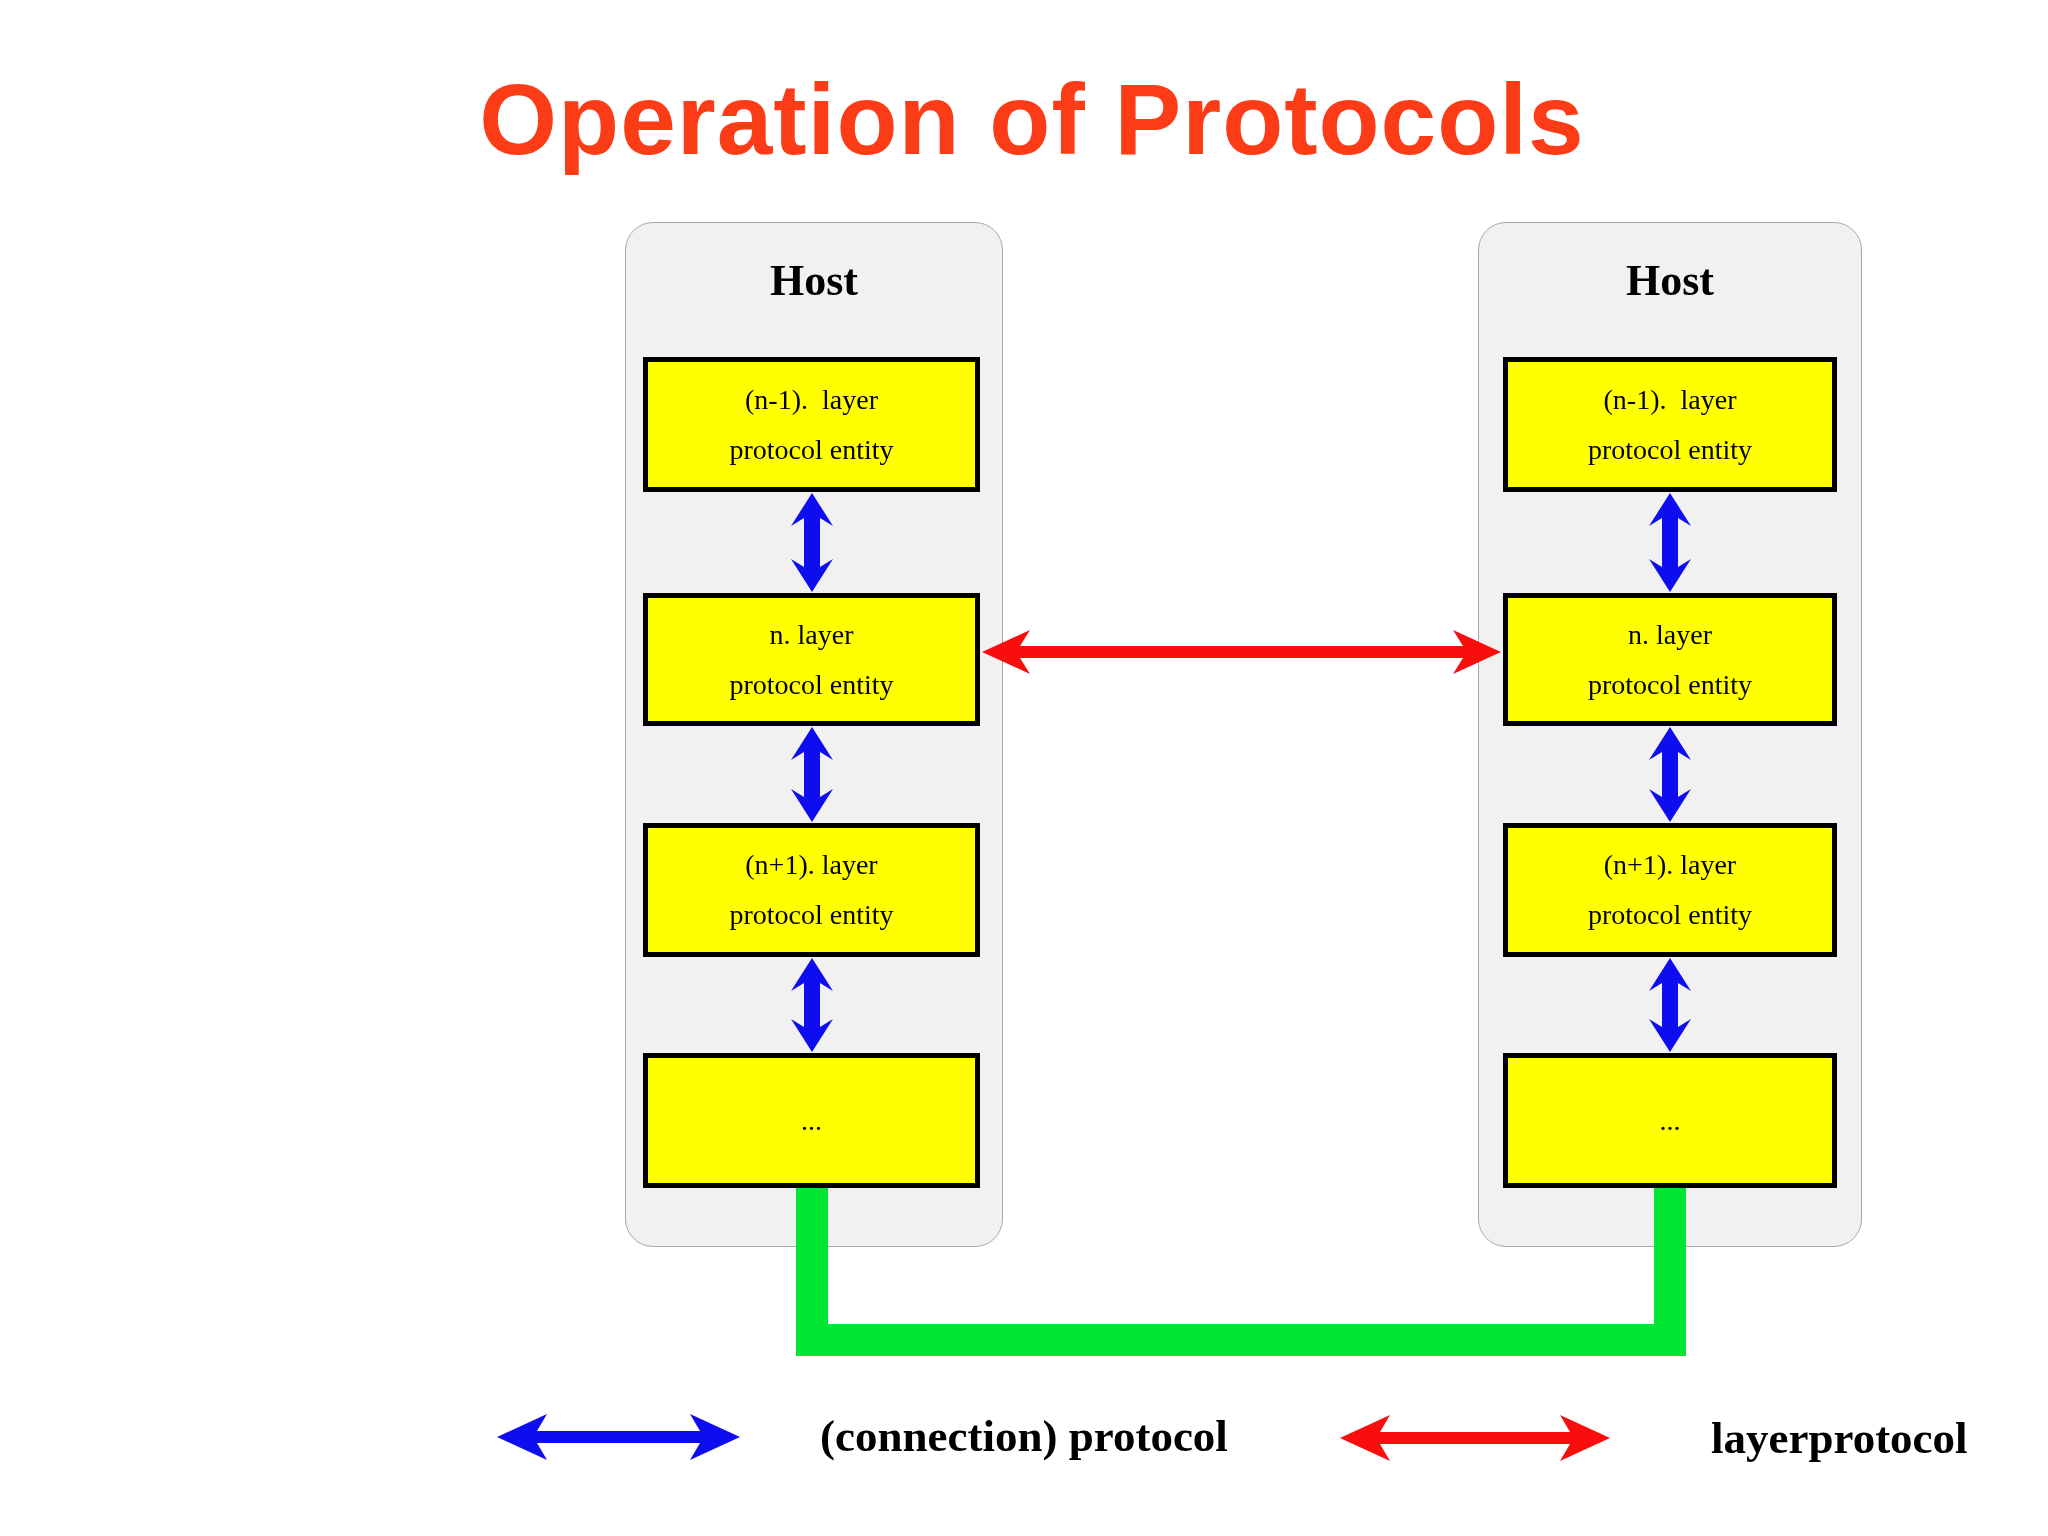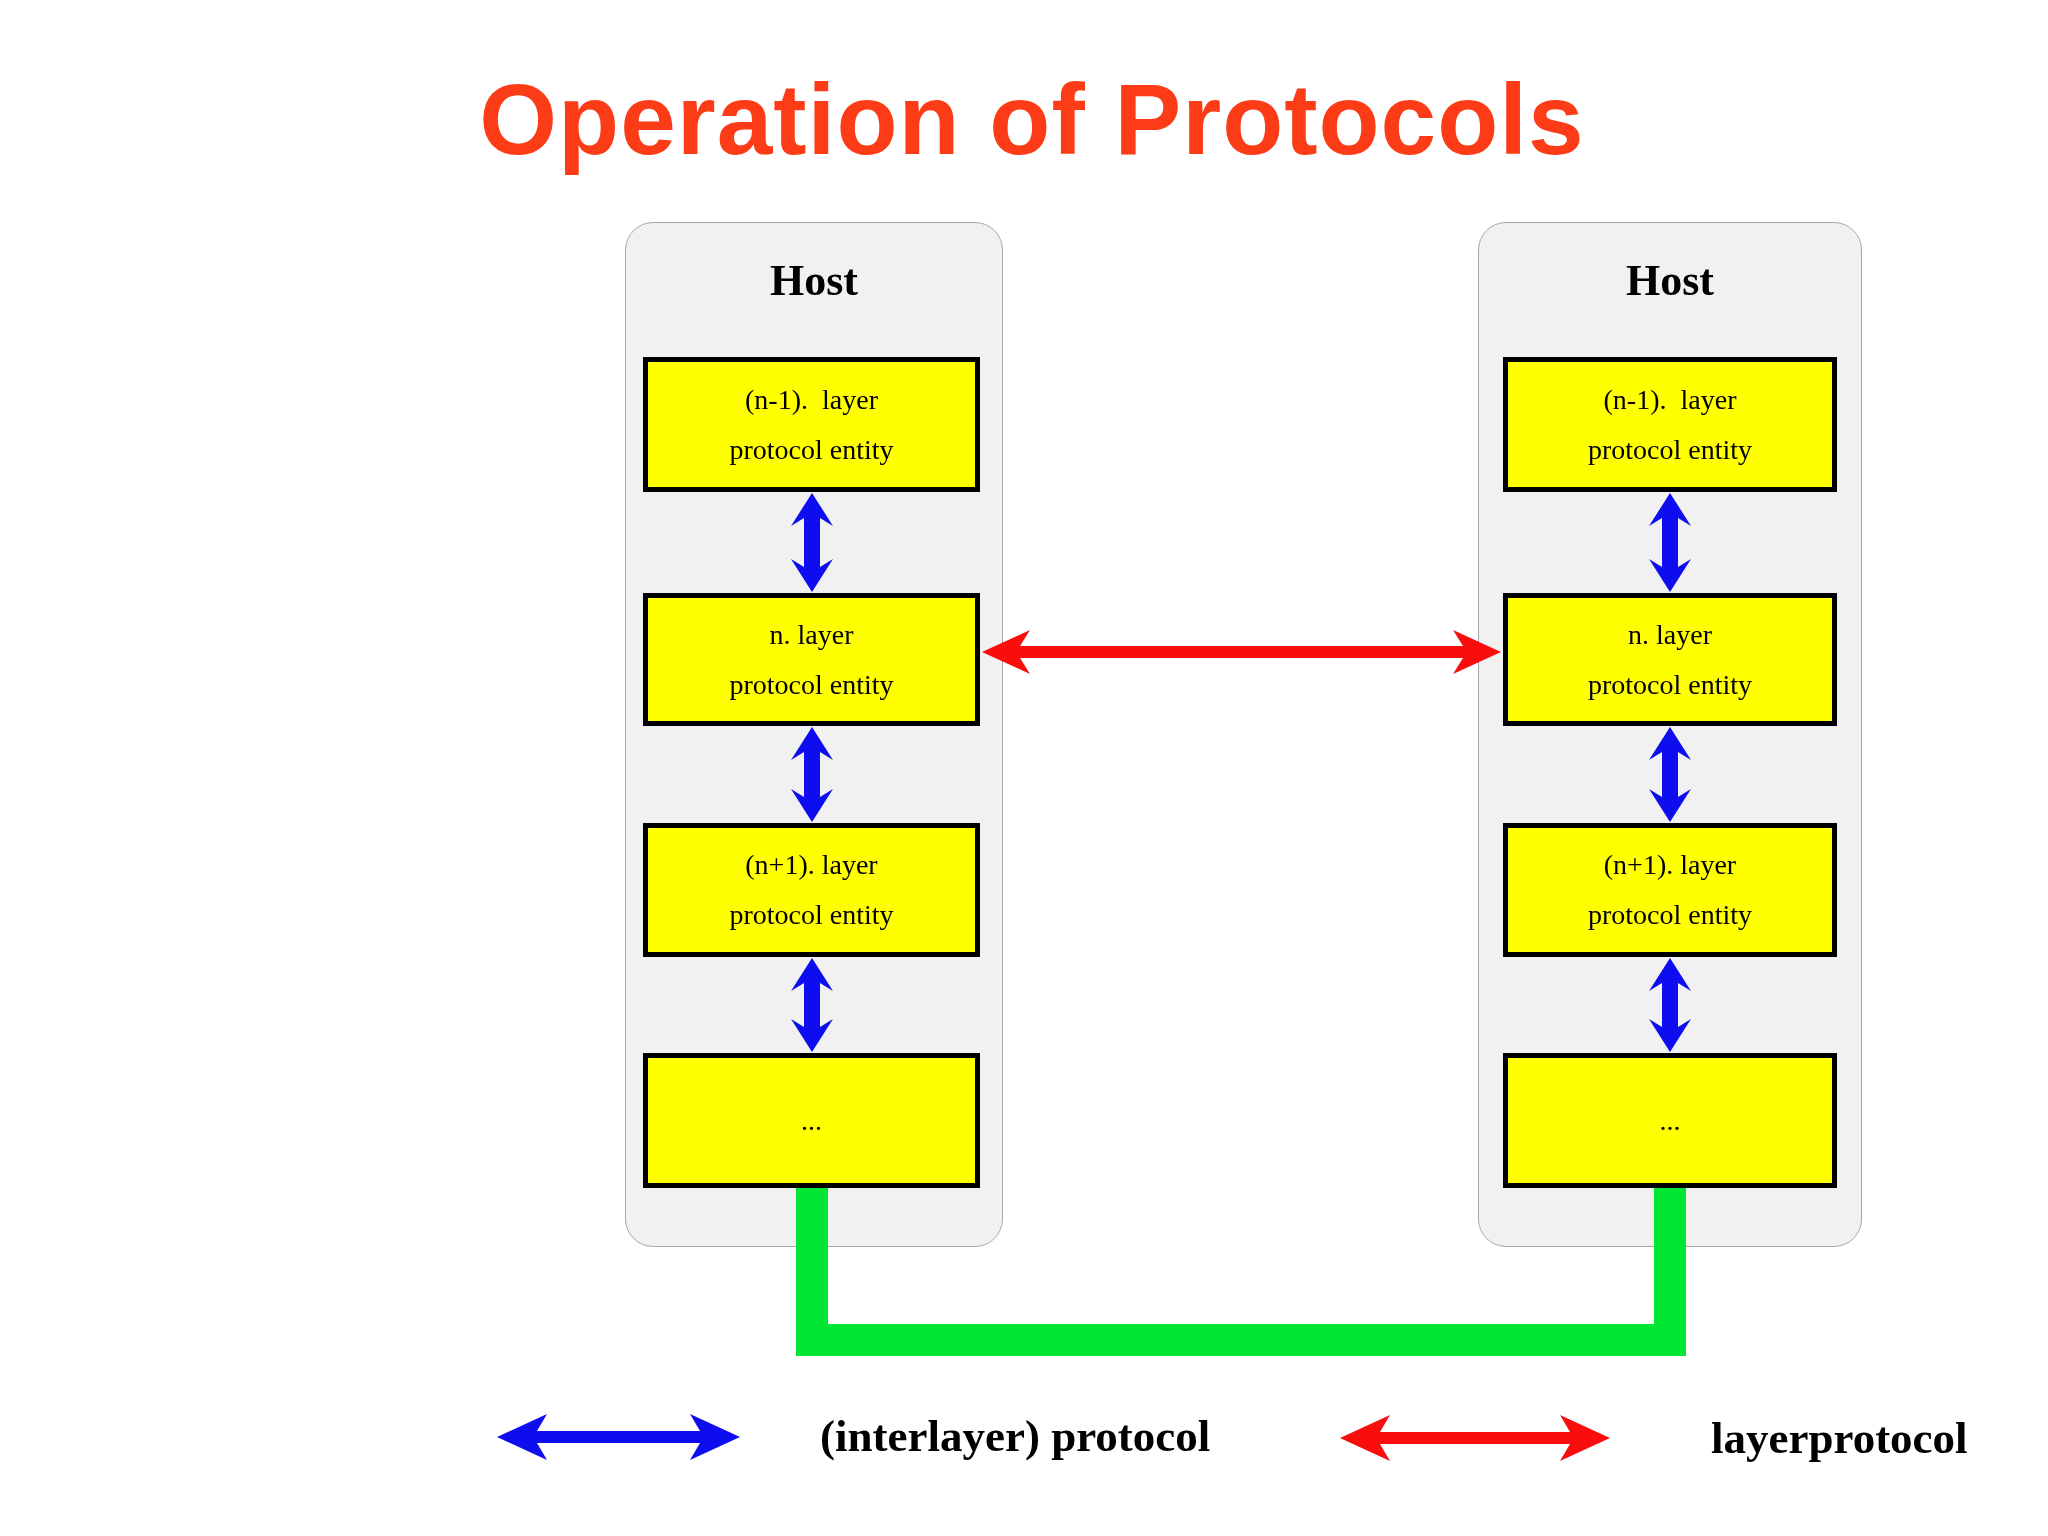--- a/index.html
+++ b/index.html
@@ -97,16 +97,16 @@
     <polygon class="blue-arrow" points="1670,727 1691,760 1678,752 1678,797 1691,789 1670,822 1649,789 1662,797 1662,752 1649,760"></polygon>
     <polygon class="blue-arrow" points="1670,958 1691,991 1678,983 1678,1027 1691,1019 1670,1052 1649,1019 1662,1027 1662,983 1649,991"></polygon>
 
     <polygon class="red-arrow" points="982,652 1030,630 1020,646 1463,646 1453,630 1501,652 1453,674 1463,658 1020,658 1030,674"></polygon>
 
     <polygon class="blue-arrow" points="497,1437 547,1414 537,1431 700,1431 690,1414 740,1437 690,1460 700,1443 537,1443 547,1460"></polygon>
     <polygon class="red-arrow" points="1340,1438 1390,1415 1380,1432 1570,1432 1560,1415 1610,1438 1560,1461 1570,1444 1380,1444 1390,1461"></polygon>
   </svg>
 
 
-  <div class="legend-label" style="left:820px;top:1410px">(interlayer) protocol</div>
+  <div class="legend-label" style="left:820px;top:1410px">(connection) protocol</div>
   <div class="legend-label" style="left:1711px;top:1412px">layerprotocol</div>
 
 </div>
 
 </body></html>

